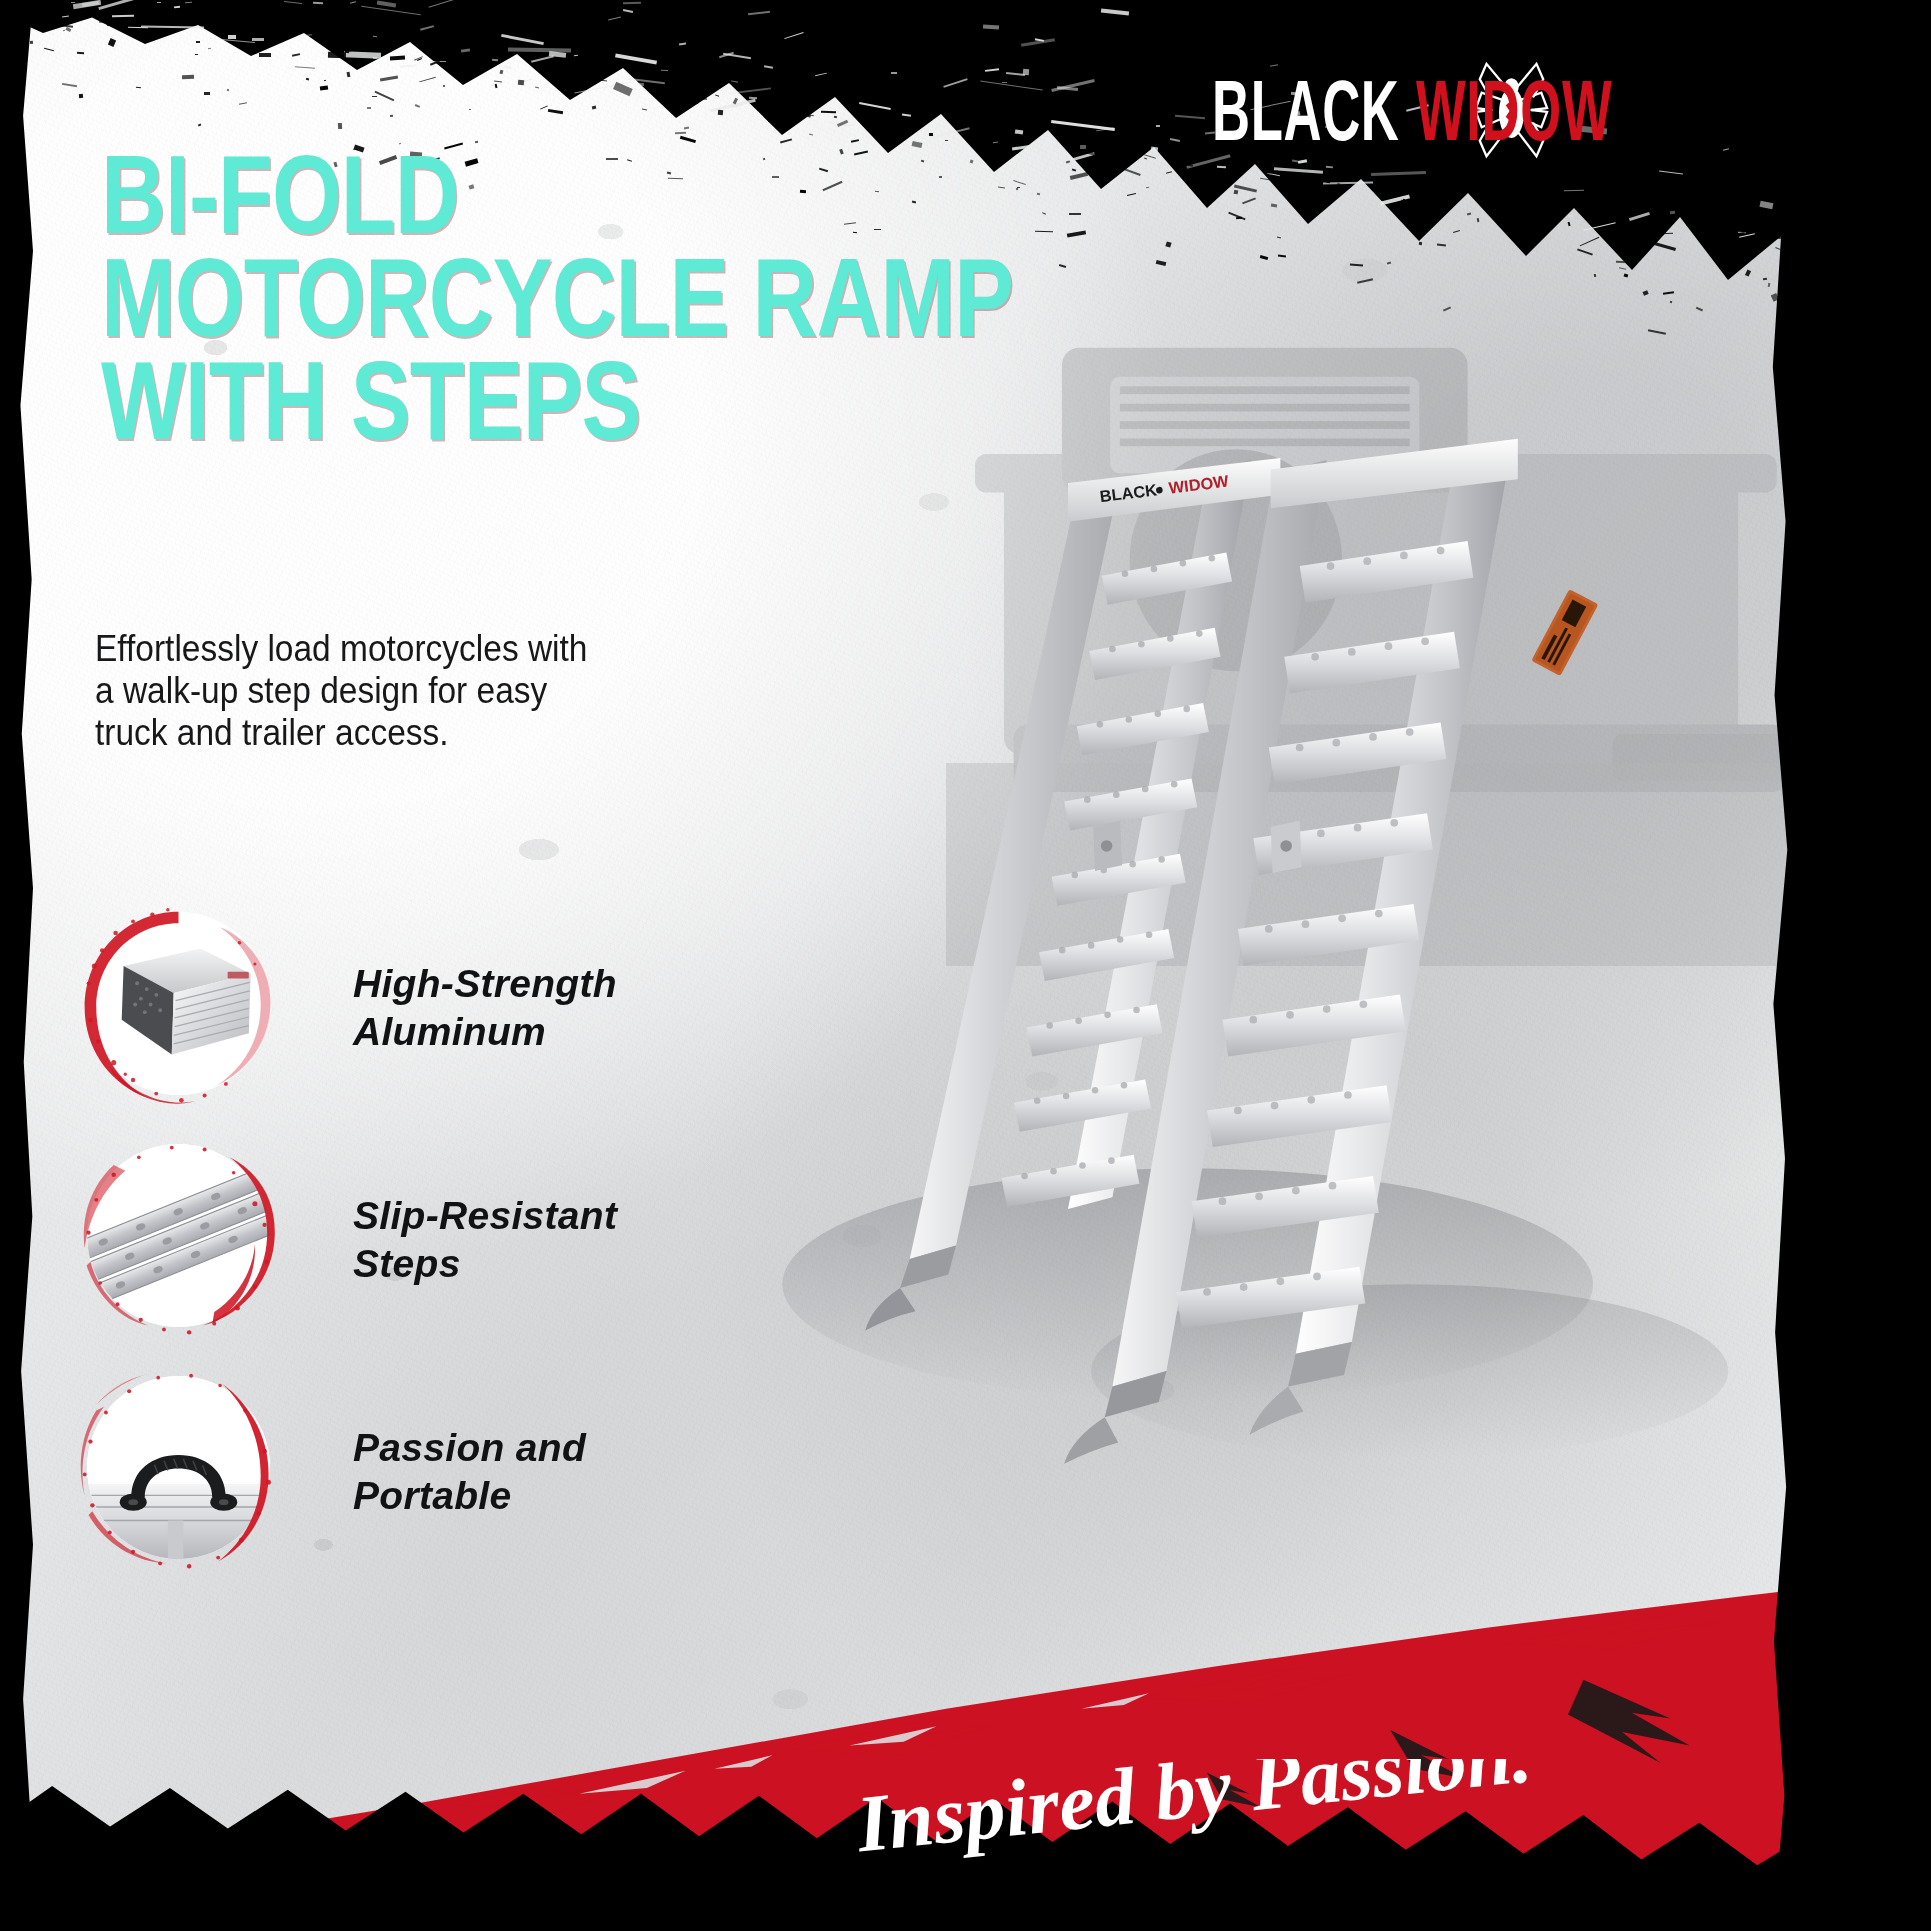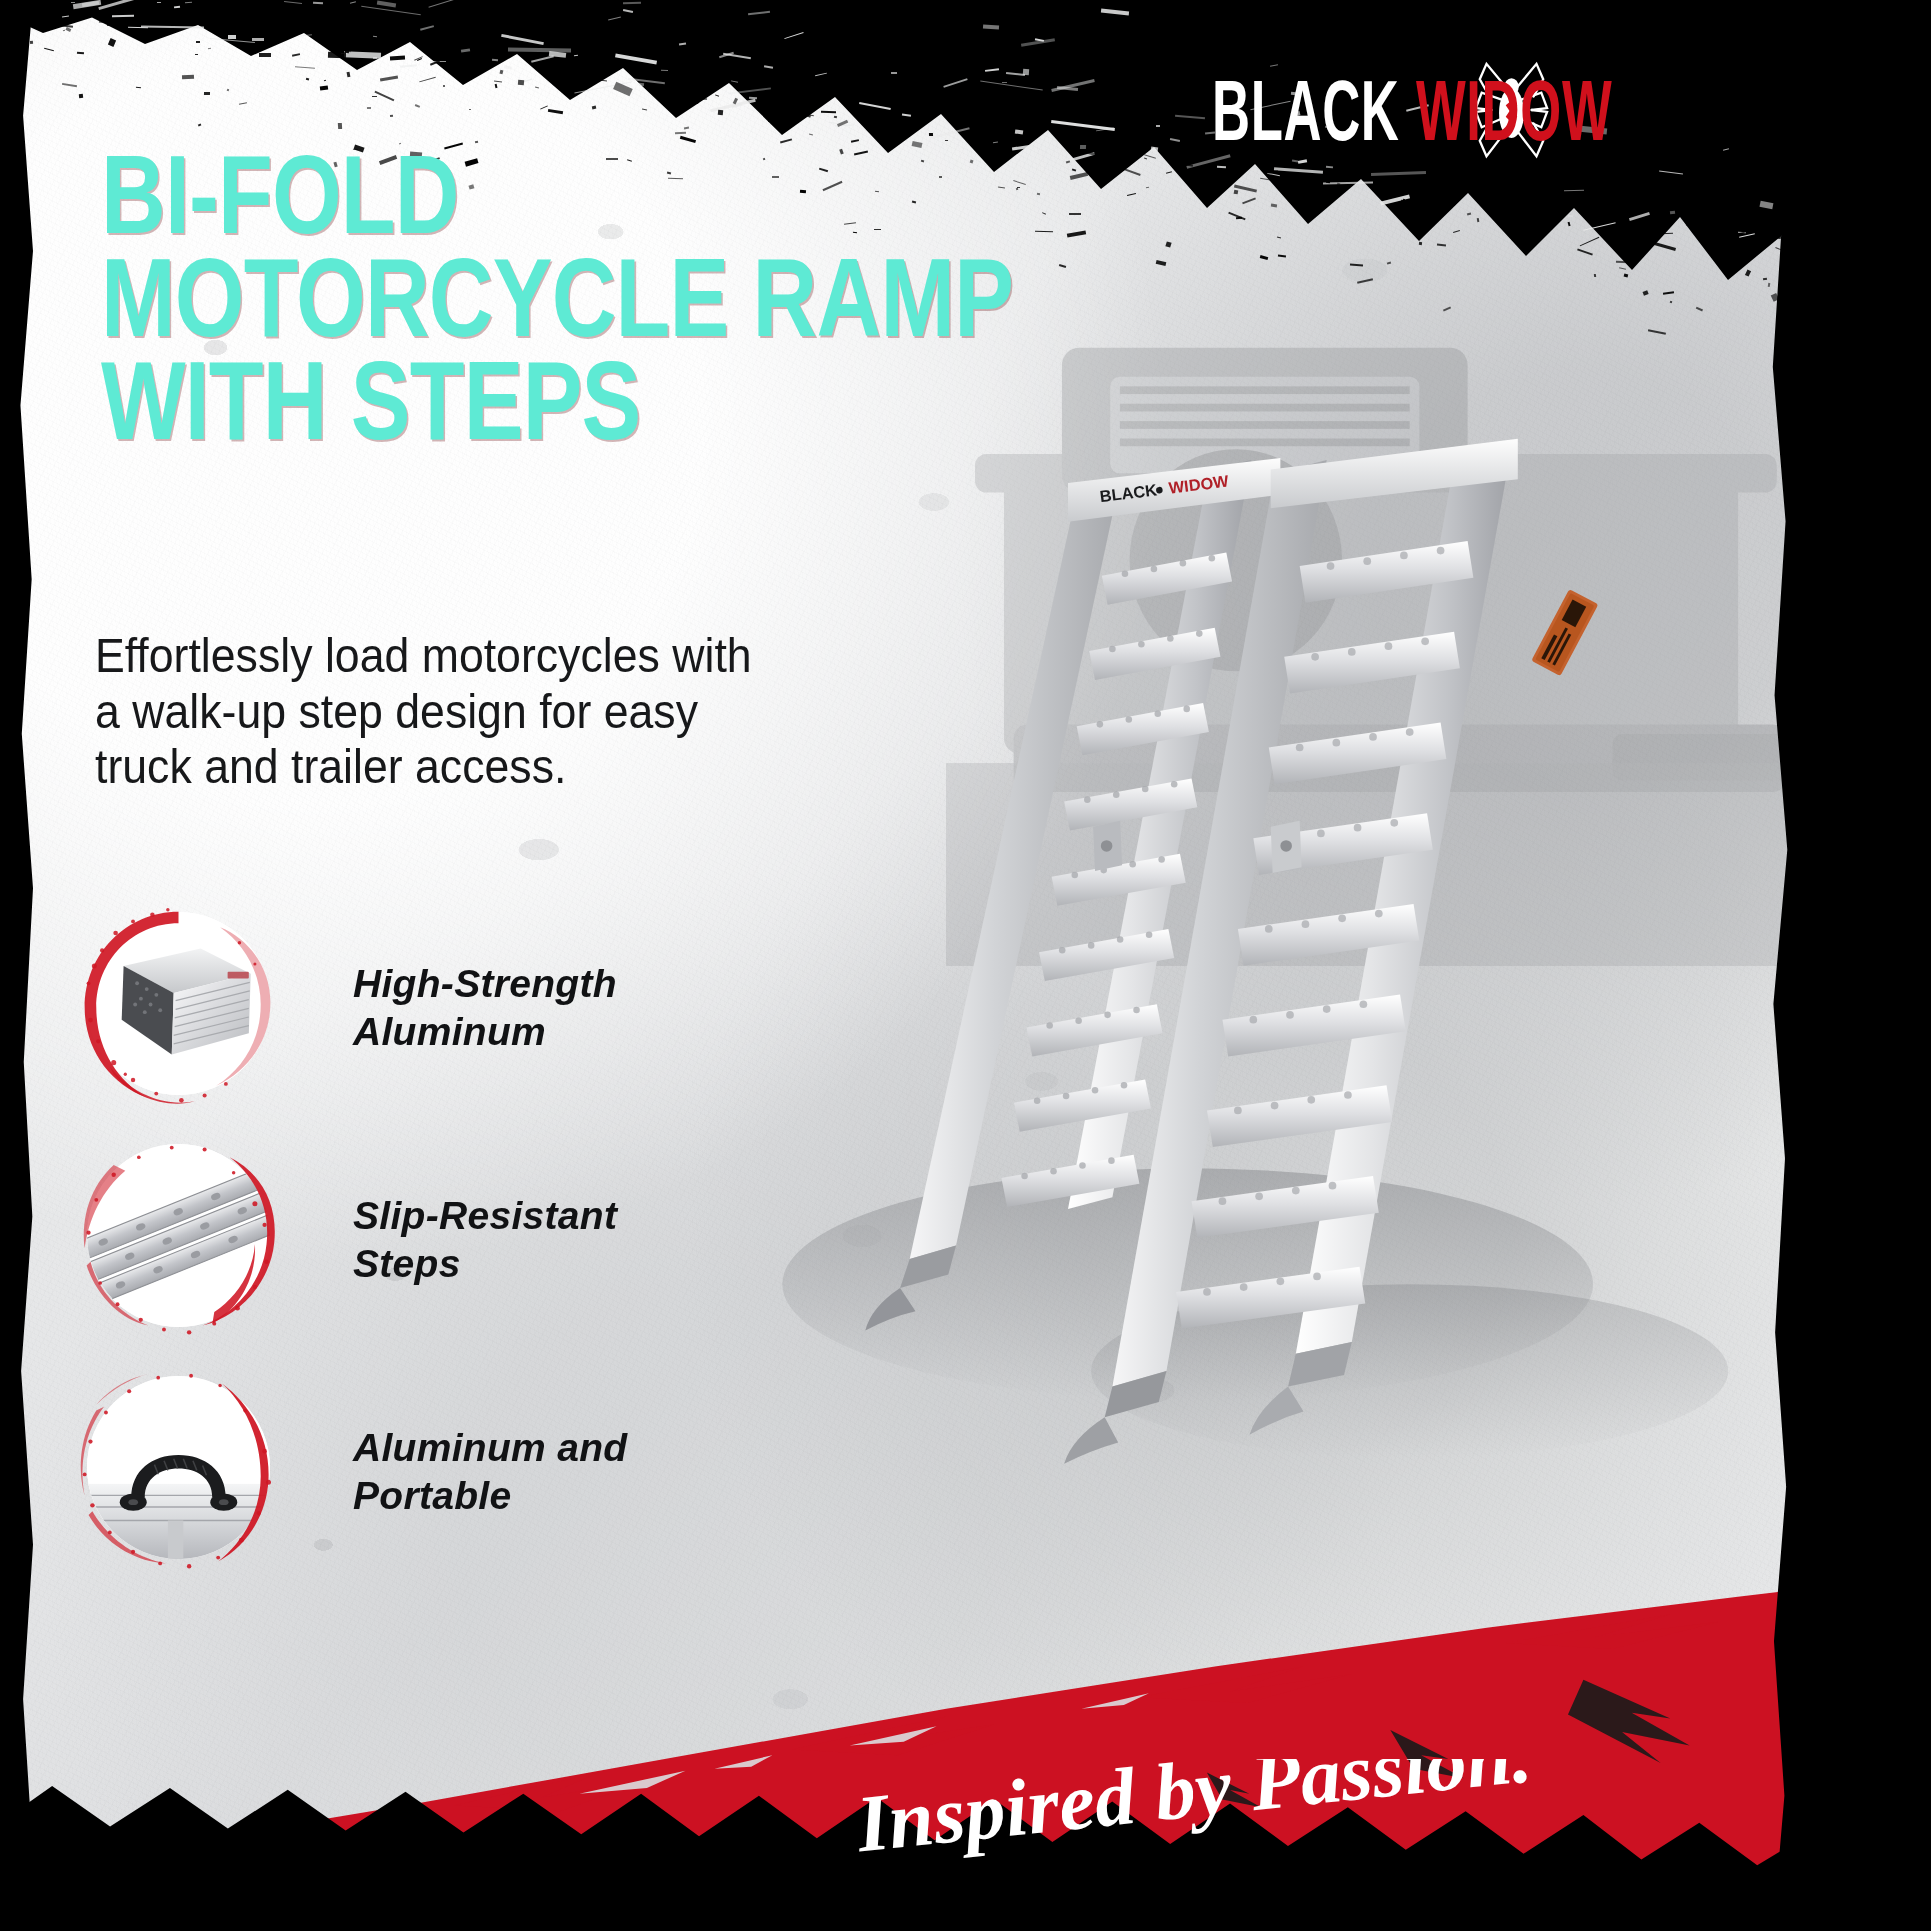--- a/index.html
+++ b/index.html
@@ -95,21 +95,21 @@
     font-size:112px;line-height:.92;letter-spacing:-1px;
     text-transform:uppercase;
   }
   .headline .hl{display:block;transform:scaleX(.80);transform-origin:left center;white-space:nowrap;
     text-shadow:1.9px 1.9px 0 rgba(110,12,18,.30);}
 
   
   .subtitle{
     position:absolute;left:95px;top:628px;width:763px;
     color:#17181a;font-family:"Liberation Sans",sans-serif;font-weight:400;
-    font-size:48px;line-height:1.16;
+    font-size:36px;line-height:1.16;
   }
   .subtitle span{display:block;transform:scaleX(.93);transform-origin:left center;white-space:nowrap;}
 
   
   .features{position:absolute;left:75px;top:912px;width:599px;}
   .feature{position:relative;height:203px;margin-bottom:29px;}
   .f-circle{
     position:absolute;left:11.6px;top:0;width:183px;height:183px;border-radius:50%;
     background:#ffffff;overflow:hidden;
   }
@@ -759,21 +759,21 @@
             <circle cx="16" cy="76" r="2.2"></circle>
           <circle cx="32" cy="46" r="2"></circle>
             <circle cx="56" cy="24" r="2.1"></circle>
           <circle cx="86" cy="10" r="1.9"></circle>
             <circle cx="120" cy="8" r="2"></circle>
           <circle cx="150" cy="18" r="1.8"></circle>
             <circle cx="176" cy="44" r="2"></circle>
         </g>
       </svg>
       <div class="f-label">
-        <span>Aluminum and</span><br>
+        <span>Passion and</span><br>
         <span>Portable</span>
       </div>
     </div>
   </div>
 
   <div class="product">
 
     <svg class="truck" viewBox="0 0 1000 680">
       <g fill="#9fa1a4" opacity=".85">
         <rect x="60" y="170" width="760" height="290" rx="16"></rect>

